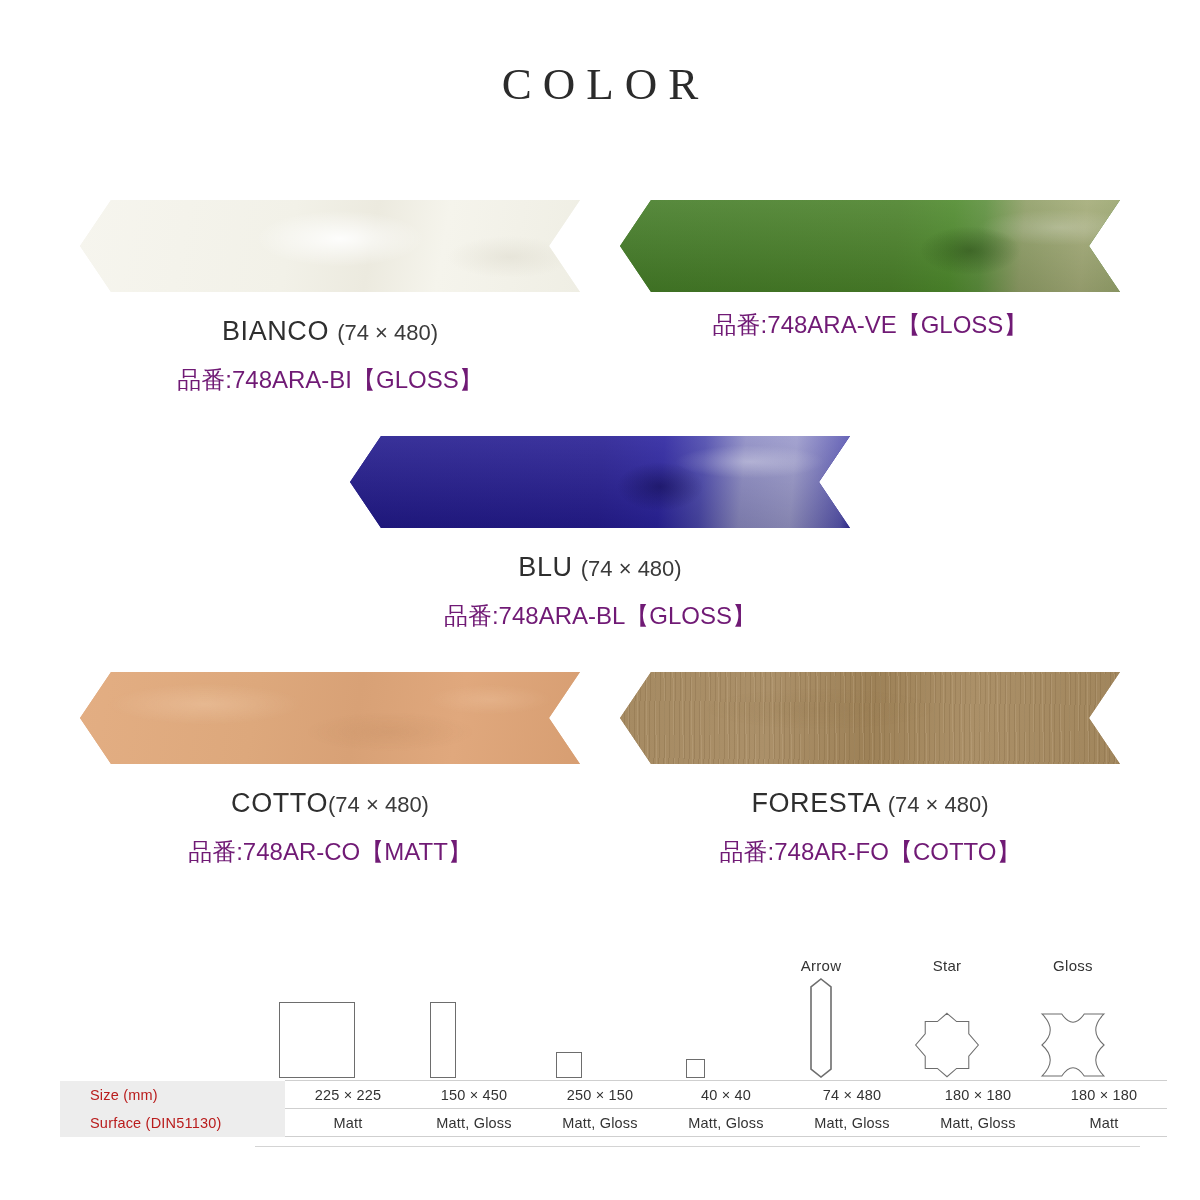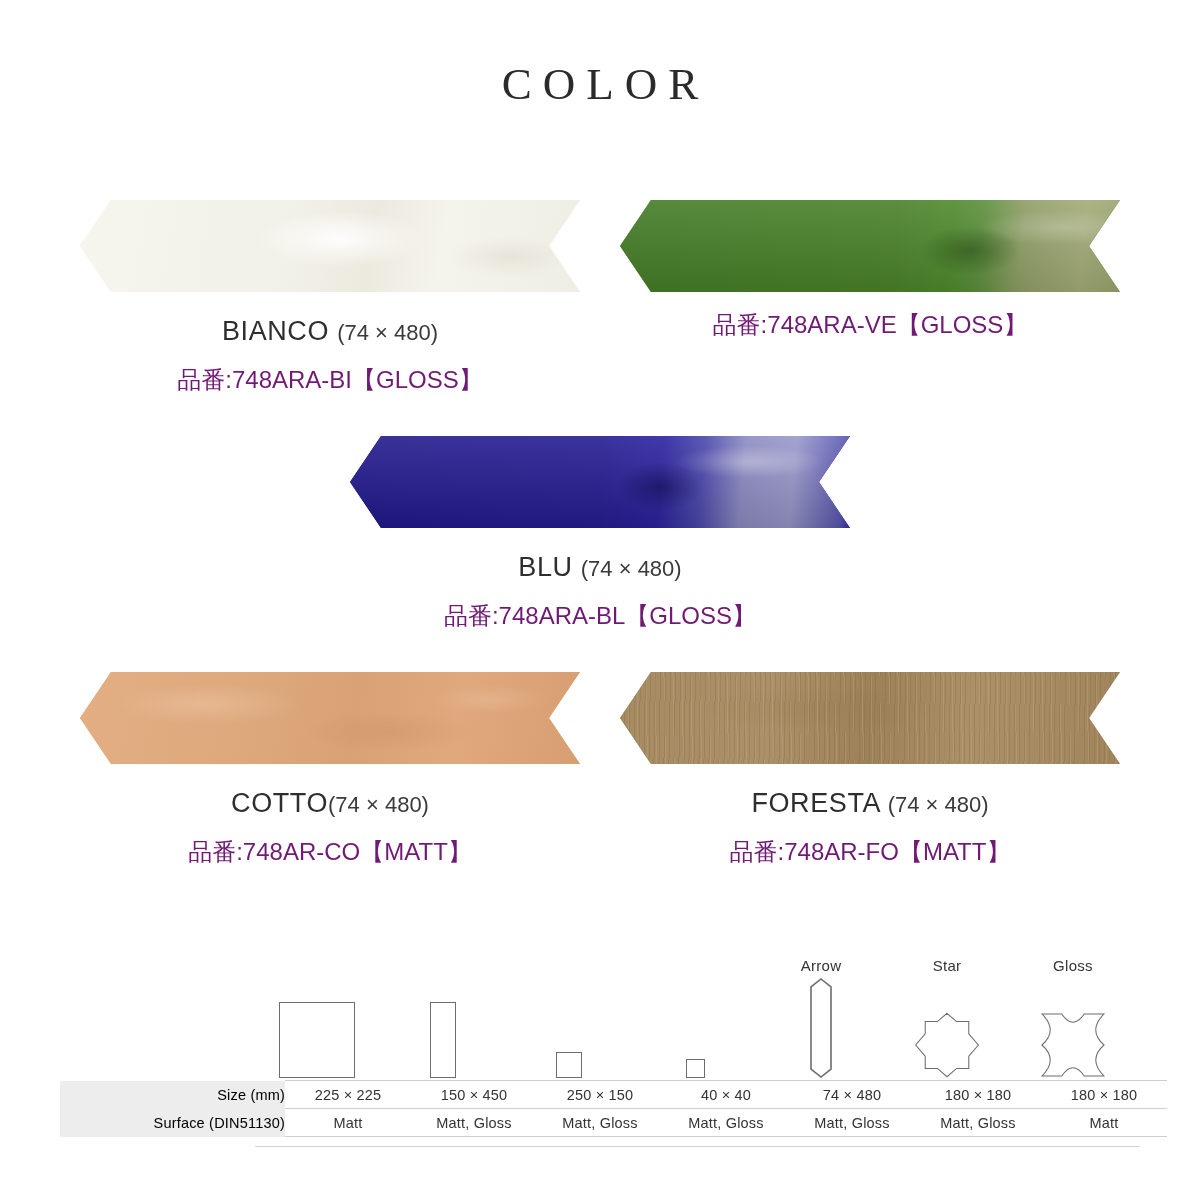--- a/index.html
+++ b/index.html
@@ -148,24 +148,24 @@
     font-size: 14.5px;
     color: #333;
     text-align: center;
     height: 27px;
     padding: 0;
     font-weight: 400;
     letter-spacing: .2px;
   }
   table.spec-table th.rowlabel {
     background: #ededed;
-    text-align: right;
+    text-align: left;
     padding-left: 30px;
     width: 195px;
-    color: #000000;
+    color: #b91c1c;
     letter-spacing: .2px;
   }
   table.spec-table td {
     background: #ffffff;
     border-bottom: 1px solid #cfcfcf;
     width: 126px;
   }
   table.spec-table tr.r1 td { border-top: 1px solid #cfcfcf; }
   table.spec-table tr.r2 td { border-bottom: 1px solid #cfcfcf; }
   .tail-rule {
@@ -256,21 +256,21 @@
         <div class="grain" style="background:
              repeating-linear-gradient(91deg, rgba(120,95,60,.28) 0px, rgba(120,95,60,.28) 1px, rgba(0,0,0,0) 1px, rgba(0,0,0,0) 5px),
              repeating-linear-gradient(89deg, rgba(205,182,146,.30) 0px, rgba(205,182,146,.30) 1px, rgba(0,0,0,0) 1px, rgba(0,0,0,0) 9px),
              radial-gradient(ellipse 160px 28px at 40% 40%, rgba(150,122,80,.30), rgba(0,0,0,0) 72%);
              opacity:.85;"></div>
       </div>
       <div class="tile-label">
         <span>FORESTA</span>
         <span class="dim">(74 × 480)</span>
       </div>
-      <div class="tile-code">品番:748AR-FO【MATT】</div>
+      <div class="tile-code">品番:748AR-FO【COTTO】</div>
     </div>
 
   </div>
 </div>
 
 <div class="spec">
 
   <div class="shape-strip">
 
     <div class="shape-col" style="left:195px;">

